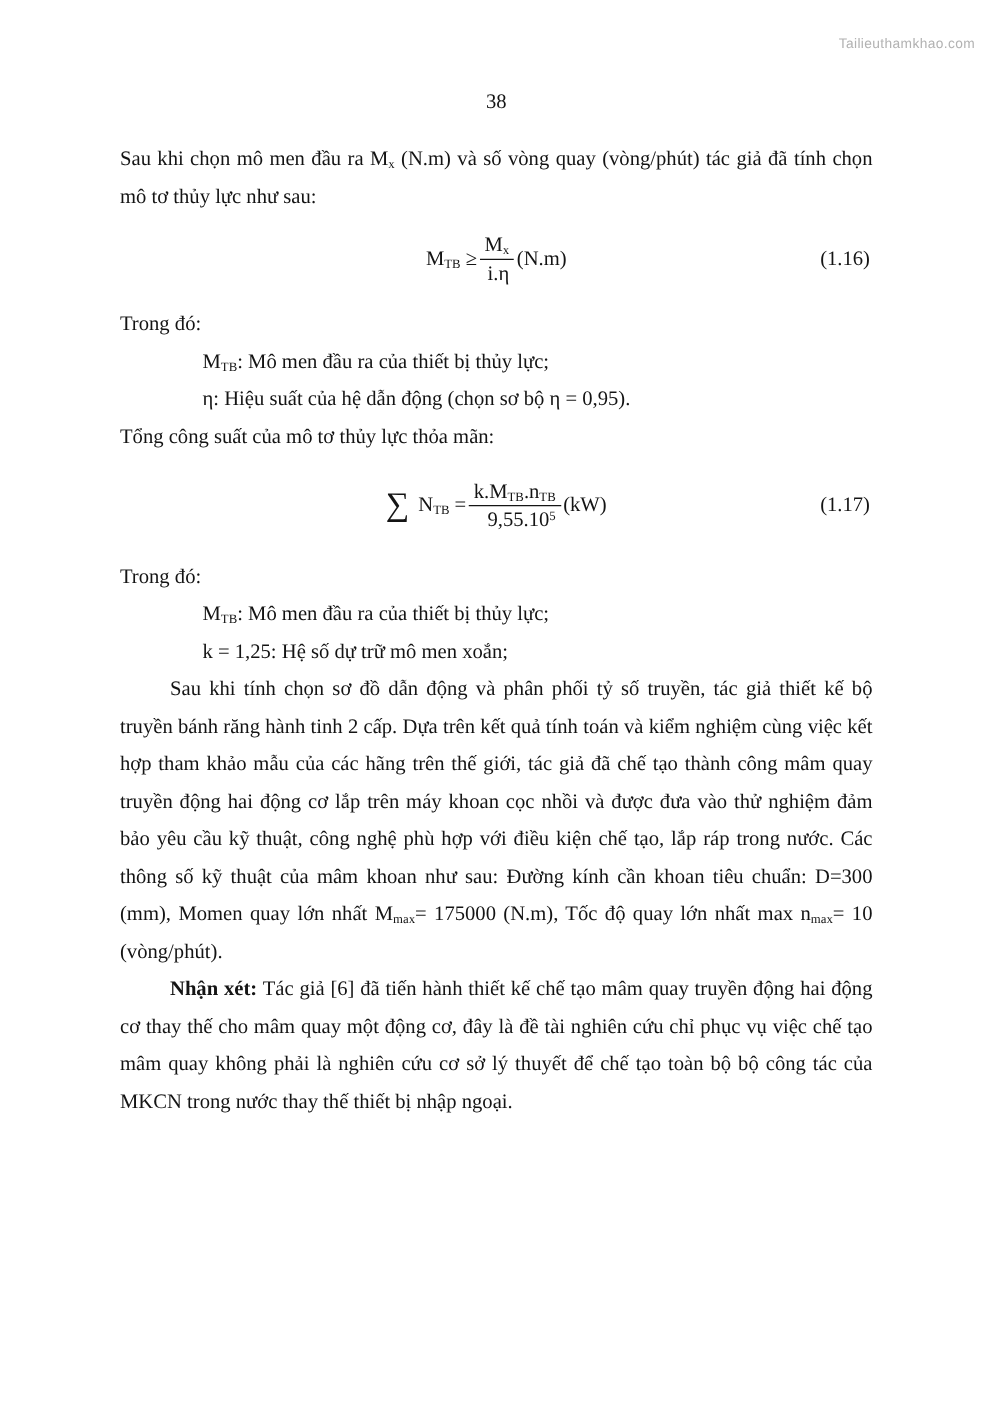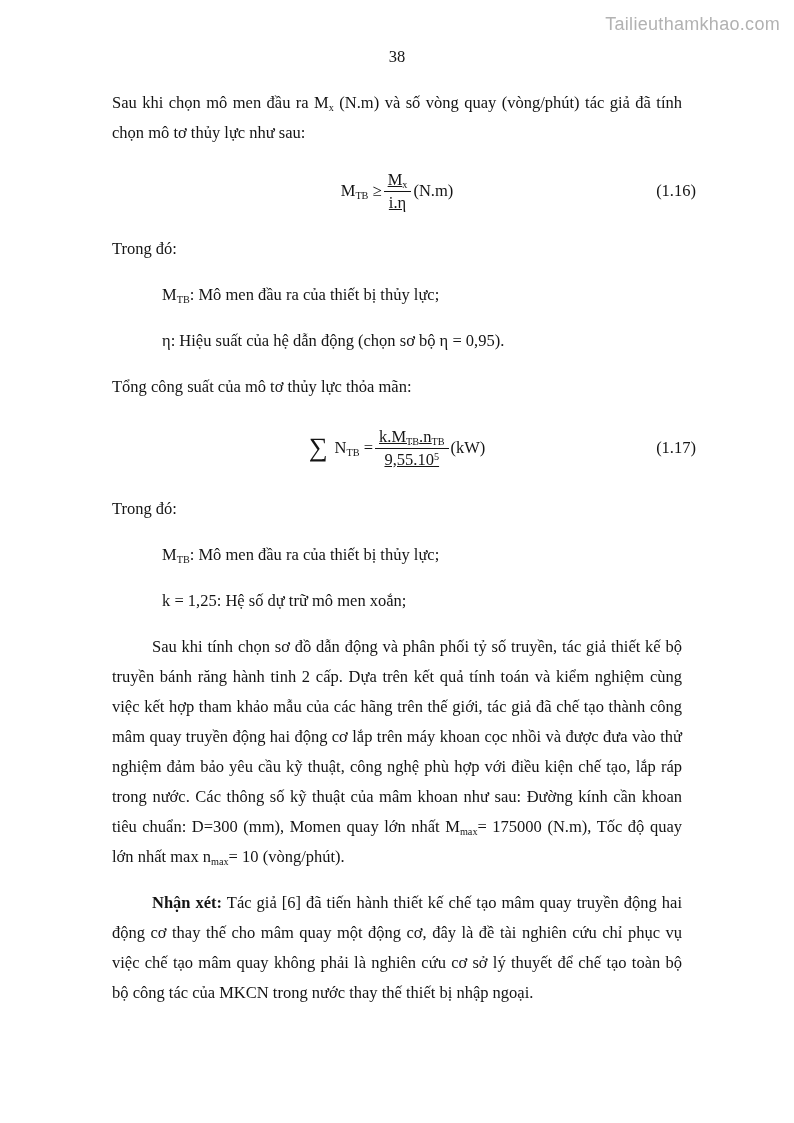--- a/index.html
+++ b/index.html
@@ -3,39 +3,39 @@
 <meta charset="utf-8">
 <style>
   html, body { margin: 0; padding: 0; background: #ffffff; }
   body {
     width: 794px; height: 1123px; overflow: hidden; position: relative;
     font-family: "Liberation Serif", "DejaVu Serif", serif;
     color: #141414; font-size: 16.5px; line-height: 30px;
   }
   .page { position: relative; width: 794px; height: 1123px; box-sizing: border-box; padding: 0 96px; }
   .watermark {
-    position: absolute; top: 9px; right: 14px;
+    position: absolute; top: 20px; right: 14px;
     font-family: "Liberation Sans", "DejaVu Sans", sans-serif;
-    font-size: 18px; color: #b2b2b2; letter-spacing: 0.3px;
+    font-size: 11px; color: #b2b2b2; letter-spacing: 0.3px;
     text-shadow: 0 1px 0 #ffffff;
   }
-  .page-number { text-align: center; padding-top: 42px; }
-  p { margin: 16px; }
+  .page-number { text-align: center; padding-top: 66px; }
+  p { margin: 0; }
   .para { text-align: justify; }
   .indent { text-indent: 40px; }
   .li { margin-left: 66px; }
   .b { font-weight: bold; }
   sub { font-size: 62%; vertical-align: -0.25em; line-height: 0; }
   sup { font-size: 62%; vertical-align: 0.5em; line-height: 0; }
   .sum { font-size: 160%; line-height: 0; vertical-align: -0.12em; display: inline-block; margin-right: 3px; }
   .equation { position: relative; display: flex; align-items: center; justify-content: center; }
   .eq-116 { margin: 8px 0 10px; min-height: 54px; }
   .eq-117 { margin: 10px 0 12px; min-height: 60px; }
   .eq-body { display: inline-flex; align-items: center; line-height: 1.2; }
-  .frac { display: inline-block; text-align: center; vertical-align: middle; margin: 0 2px; text-decoration: underline; }
+  .frac { display: inline-block; text-align: right; vertical-align: middle; margin: 0 2px; }
   .frac .num { display: block; border-bottom: 1px solid #141414; padding: 0 4px 1px; }
   .frac .den { display: block; padding: 1px 4px 0; }
   .eqno { position: absolute; right: 2px; top: 50%; transform: translateY(-50%); }
   .spacer-top1 { margin-top: 16px; }
   .mt { margin-top: 0px; }
 </style>
 </head>
 <body>
 
 <div class="page">

